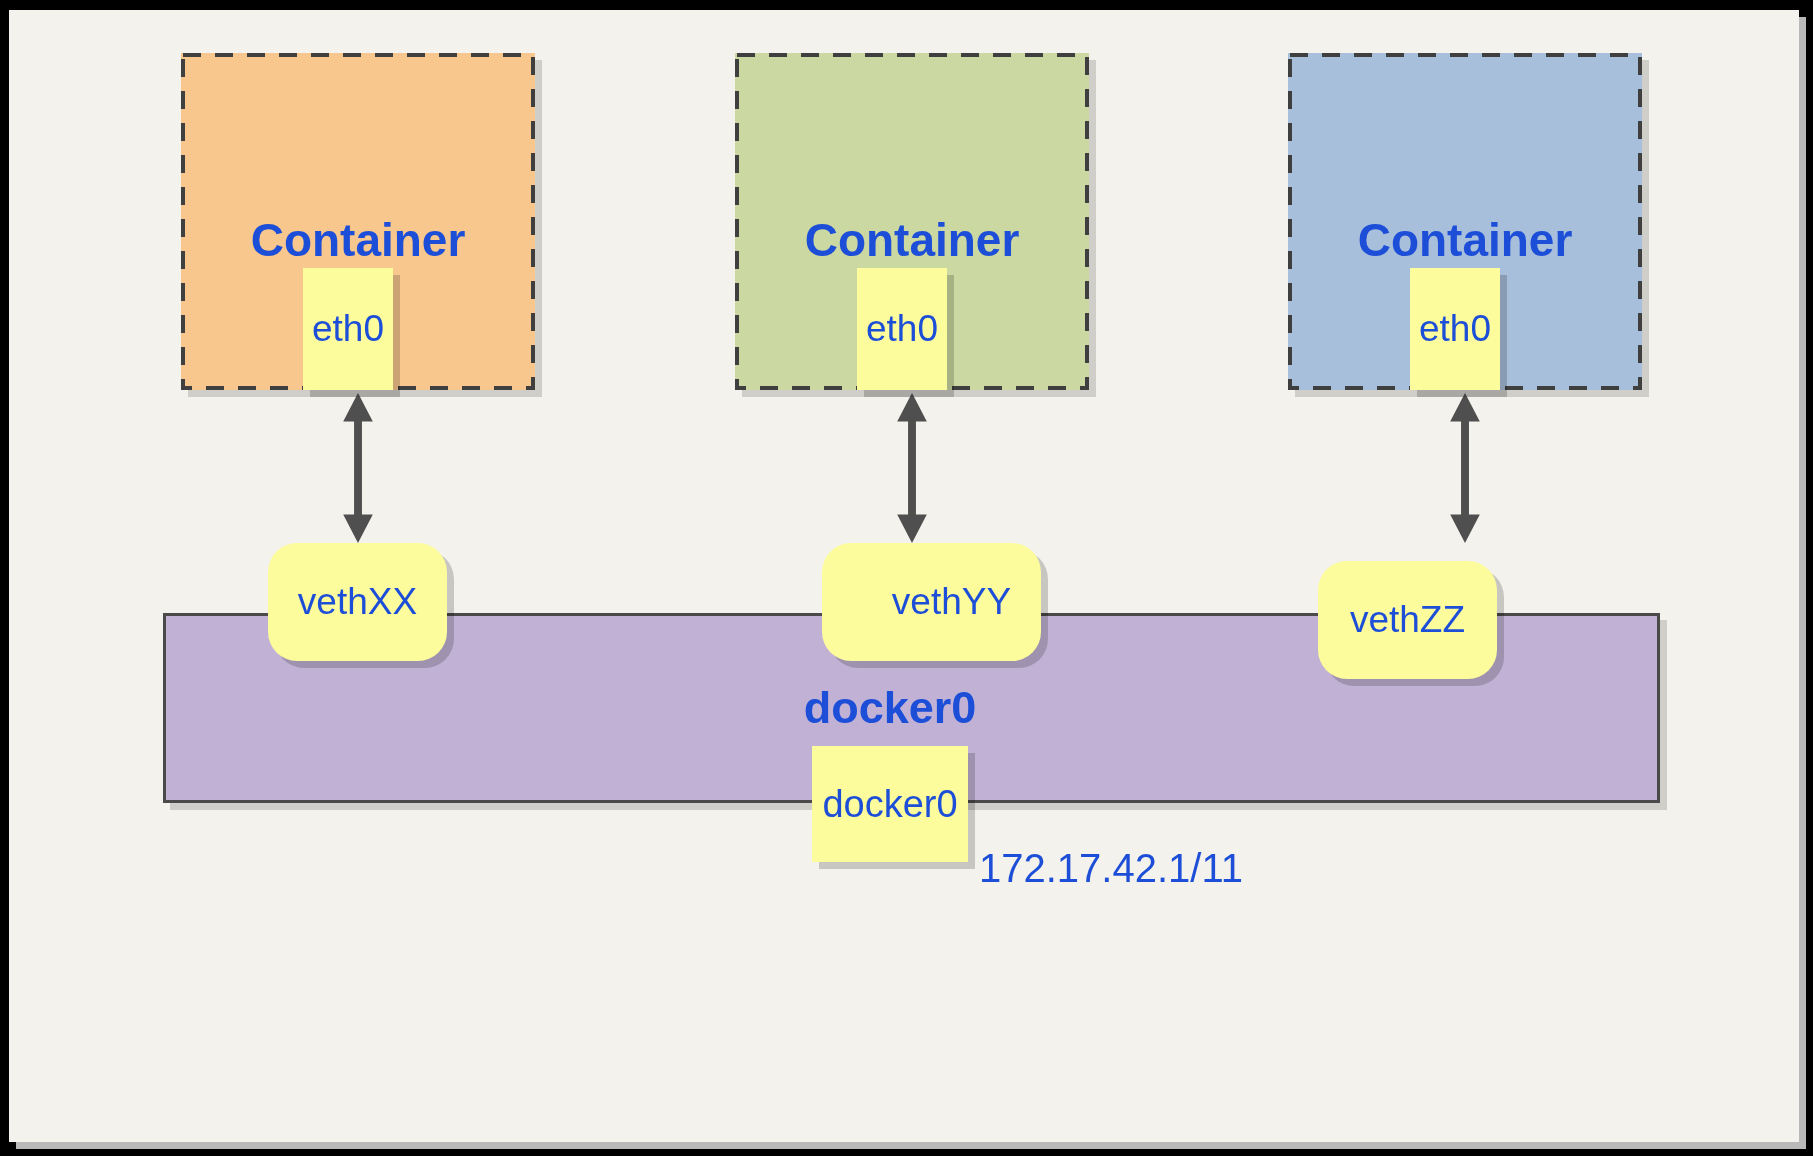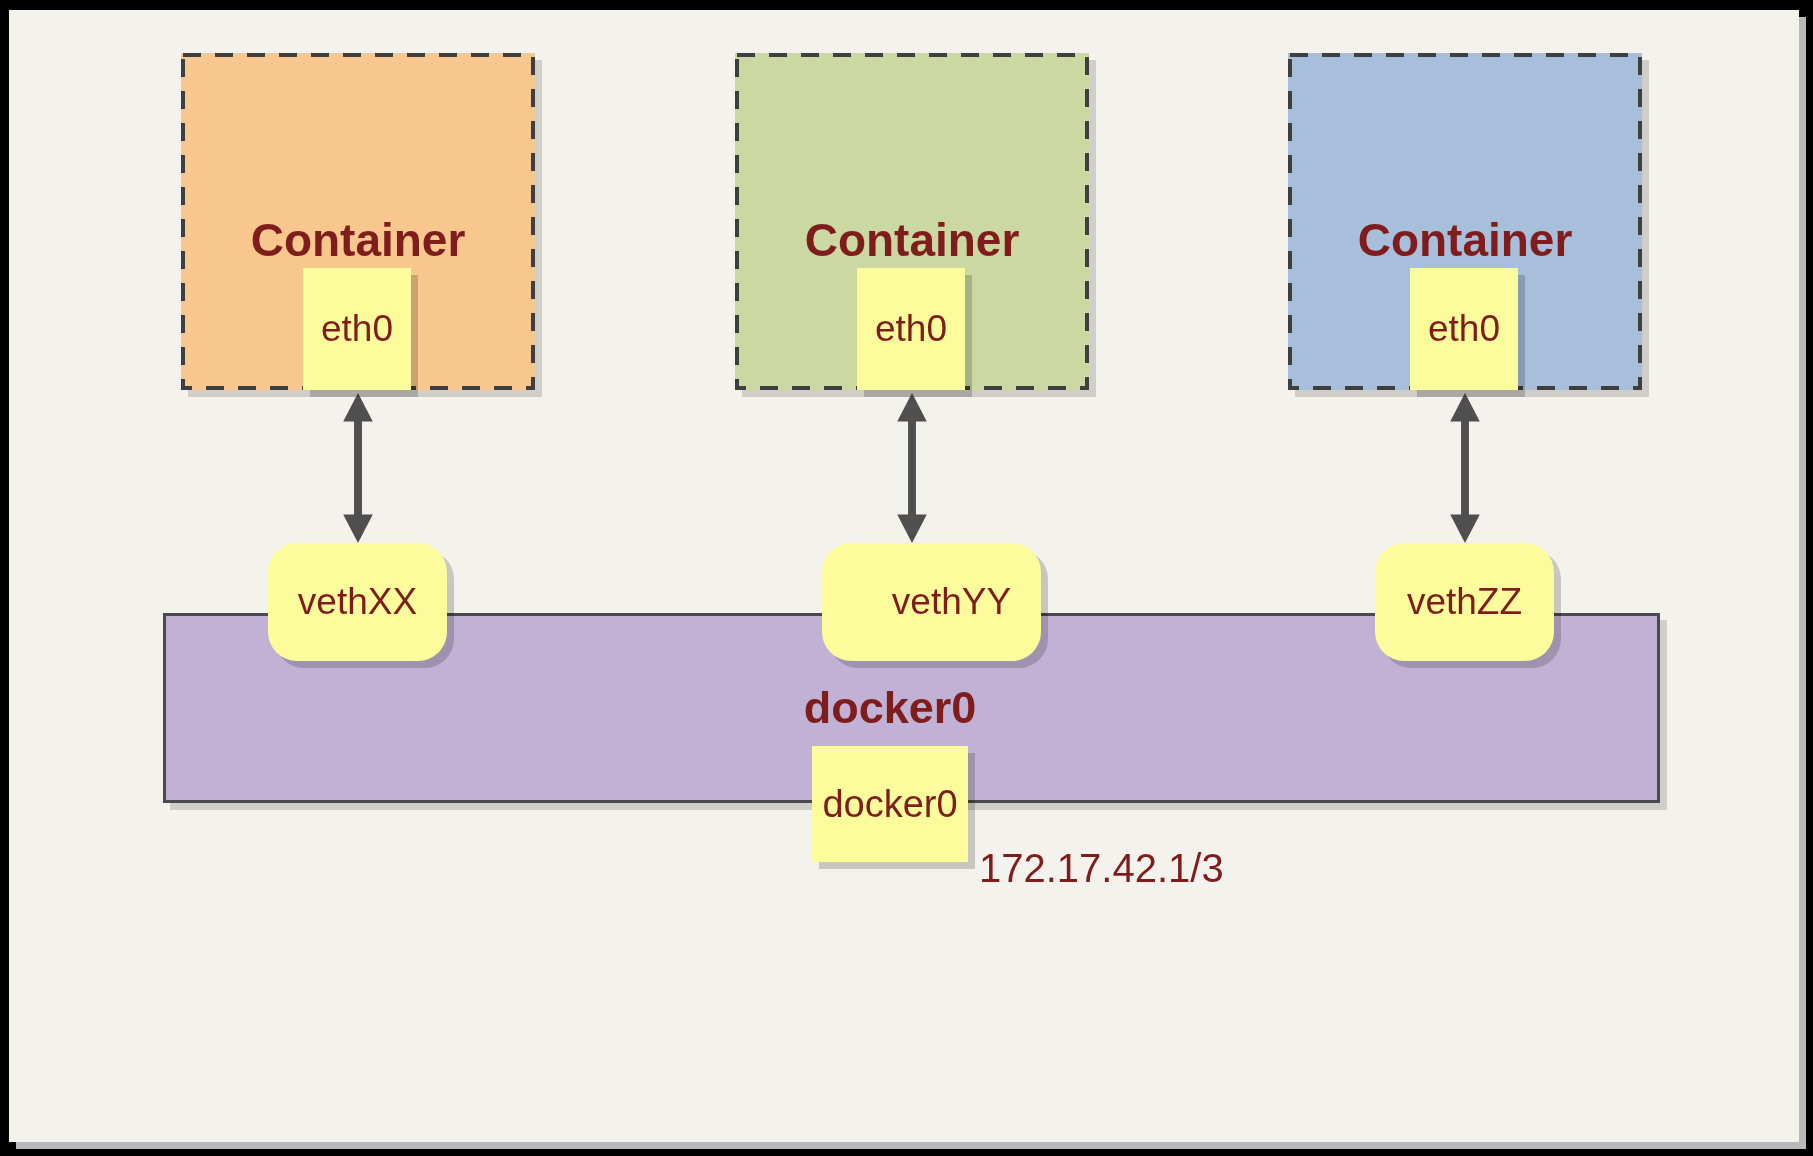--- a/index.html
+++ b/index.html
@@ -2,21 +2,21 @@
 <html><head>
 <meta charset="utf-8">
 <style>
   html,body{margin:0;padding:0;background:#000;}
   .canvas{
     position:relative;
     width:1813px;height:1156px;
     background:#000;
     overflow:hidden;
     font-family:"Liberation Sans", sans-serif;
-    color:#7f1d1d;
+    color:#1d4ed8;
   }
   .slide{
     position:absolute;
     left:9px;top:10px;
     width:1790px;height:1132px;
     background:#F4F2EC;
     box-shadow:7px 7px 0 #B9B9B9;
   }
   
   .container-box{
@@ -40,21 +40,21 @@
   
   .ifbox{
     position:absolute;
     background:#FCFC9D;
     box-shadow:7px 7px 0 rgba(0,0,0,0.18);
     display:flex;align-items:center;justify-content:center;
     font-size:37px;
     z-index:5;
   }
   .eth{
-    top:258px;width:108px;height:122px;
+    top:258px;width:90px;height:122px;
   }
   .veth{
     top:533px;width:179px;height:118px;border-radius:29px;
   }
   
   .varrow{
     position:absolute;
     top:383px;
     width:34px;height:150px;
     z-index:2;
@@ -148,24 +148,24 @@
 
     <div class="bridge-bar" style="background-color: rgb(193, 178, 213);"></div>
     <div class="bridge-label">docker0</div>
 
     <div class="ifbox veth" style="left:259px;">
       <span>vethXX</span>
     </div>
     <div class="ifbox veth" style="left:813px;padding-left:40px;">
       <span>vethYY</span>
     </div>
-    <div class="ifbox veth" style="left:1366px;">
+    <div class="ifbox veth" style="left:1309px;margin-top:18px;">
       <span>vethZZ</span>
     </div>
 
     <div class="ifbox bridge-ifbox">
       <span>docker0</span>
     </div>
-    <div class="ip-label">172.17.42.1/3</div>
+    <div class="ip-label">172.17.42.1/11</div>
 
 
   </div>
 </div>
 
 </body></html>

